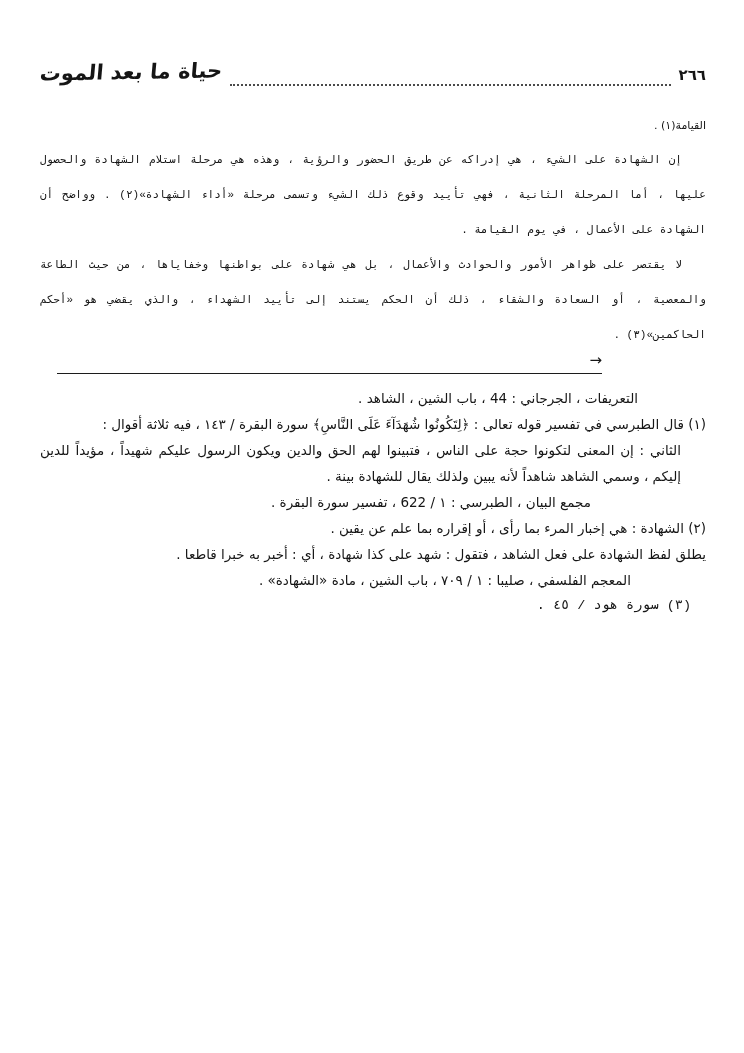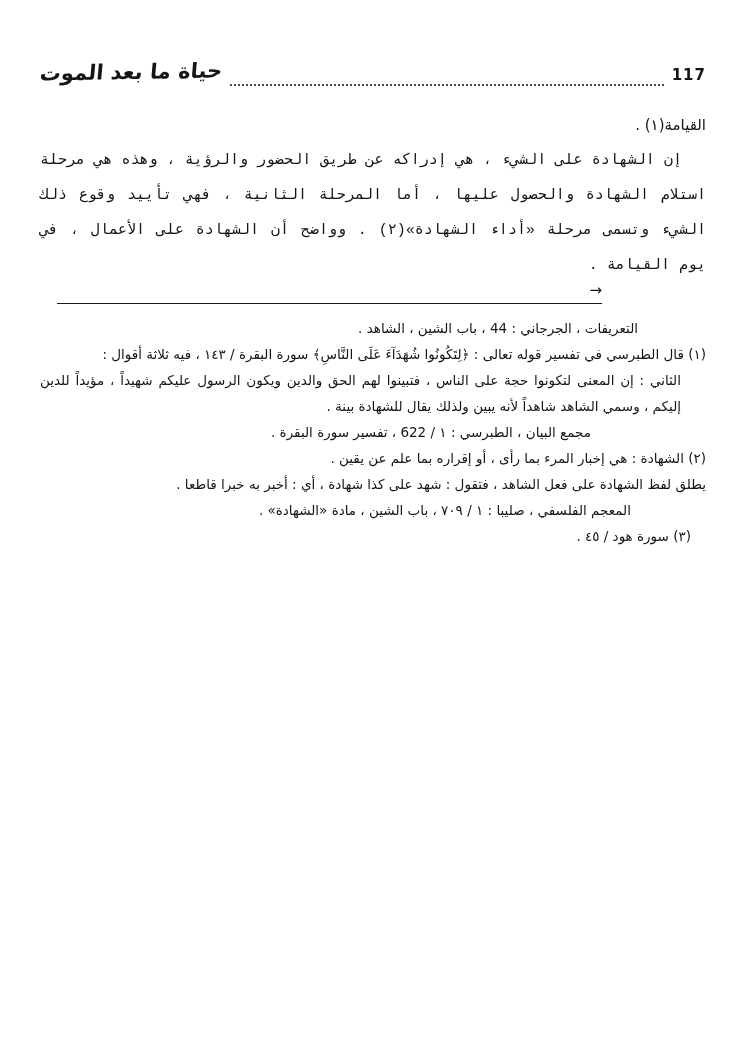--- a/index.html
+++ b/index.html
@@ -43,21 +43,21 @@
     font-size: 21px;
     font-weight: bold;
     white-space: nowrap;
     transform: skewX(-6deg) rotate(-1deg);
     padding-bottom: 2px;
     letter-spacing: -1px;
   }
   
   .body-text {
     margin-top: 22px;
-    font-size: 15px;
+    font-size: 11px;
     line-height: 35px;
     text-align: justify;
   }
   .para { margin: 0; }
   .para.indent { text-indent: 24px; font-family: Liberation Mono, monospace; }
   
   .fn-sep {
     position: relative;
     margin-top: 20px;
     height: 2px;
@@ -75,40 +75,41 @@
   }
   
   .footnotes {
     margin-top: 10px;
     font-size: 13.5px;
     line-height: 26px;
     text-align: justify;
   }
   .fn { margin: 0; }
   .fn.hang    { padding-right: 25px; text-indent: -25px; }
-  .fn.ind-15  { padding-right: 15px; }
+  .fn.ind-15  { padding-right: 15px; font-family: Liberation Mono, monospace; }
   .fn.ind-25  { padding-right: 25px; }
   .fn.ind-68  { padding-right: 68px; }
   .fn.ind-75  { padding-right: 75px; }
   .fn.ind-115 { padding-right: 115px; }
 </style>
 </head>
 <body>
 
 <div class="page">
 
   <header class="page-header">
-    <span class="page-number">117</span>
+    <span class="page-number">٢٦٦</span>
     <span class="leader"></span>
     <span class="calligraphy">حياة ما بعد الموت</span>
   </header>
 
   <main class="body-text">
     <p class="para">القيامة(١) .</p>
     <p class="para indent">إن الشهادة على الشيء ، هي إدراكه عن طريق الحضور والرؤية ، وهذه هي مرحلة استلام الشهادة والحصول عليها ، أما المرحلة الثانية ، فهي تأييد وقوع ذلك الشيء وتسمى مرحلة «أداء الشهادة»(٢) . وواضح أن الشهادة على الأعمال ، في يوم القيامة .</p>
+    <p class="para indent">لا يقتصر على ظواهر الأمور والحوادث والأعمال ، بل هي شهادة على بواطنها وخفاياها ، من حيث الطاعة والمعصية ، أو السعادة والشقاء ، ذلك أن الحكم يستند إلى تأييد الشهداء ، والذي يقضي هو «أحكم الحاكمين»(٣) .</p>
   </main>
 
   <div class="fn-sep">
     <span class="fn-arrow">→</span>
     <div class="fn-line"></div>
   </div>
 
   <section class="footnotes">
     <p class="fn ind-68">التعريفات ، الجرجاني : 44 ، باب الشين ، الشاهد .</p>
     <p class="fn hang">(١) قال الطبرسي في تفسير قوله تعالى : ﴿لِتَكُونُوا شُهَدَآءَ عَلَى النَّاسِ﴾ سورة البقرة / ١٤٣ ، فيه ثلاثة أقوال :</p>

